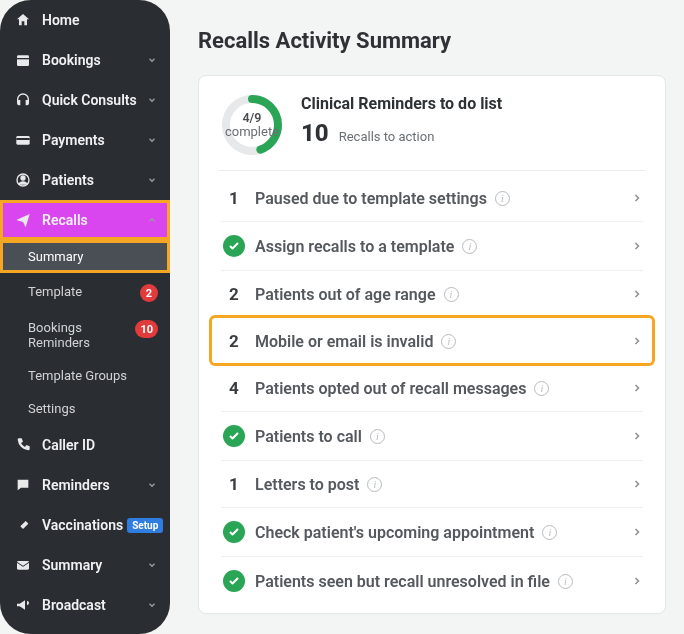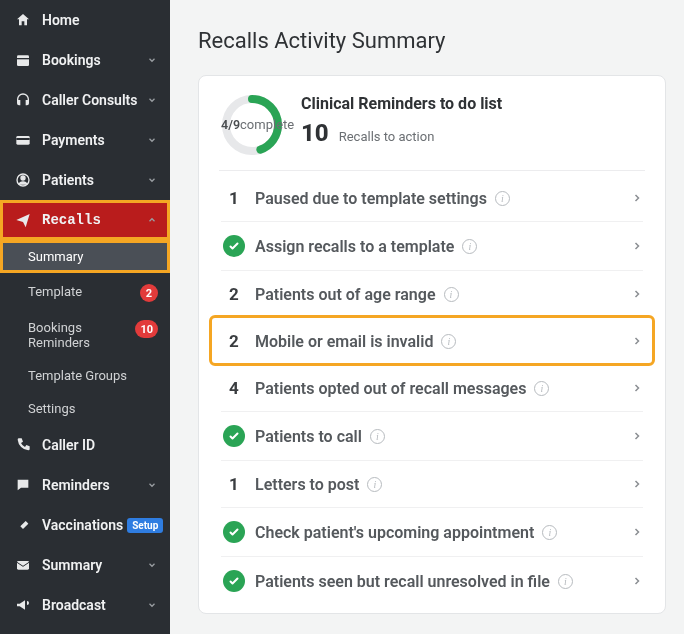--- a/index.html
+++ b/index.html
@@ -12,20 +12,21 @@
     display: flex;
   }
   
   .sidebar {
     width: 170px;
     background: #2a2e33;
     color: #e8e9ea;
     height: 100%;
     flex-shrink: 0;
     font-size: 14px;
+    border-radius: 31px;
   }
   .nav-item {
     display: flex;
     align-items: center;
     padding: 11px 12px 11px 14px;
     cursor: pointer;
     position: relative;
   }
   .nav-item .icon {
     width: 18px;
@@ -40,21 +41,21 @@
   .nav-item .label {
     flex: 1;
     font-weight: 600;
     font-size: 14px;
     color: #f0f1f2;
   }
   .nav-item .chev {
     width: 12px; height: 12px;
     display:flex;align-items:center;justify-content:center;
   }
-  .nav-item.expanded { background:#b91c1c;font-family:Liberation Mono, monospace; }
+  .nav-item.expanded { background:#d946ef; }
   .nav-item.recalls-highlight {
     outline: 3px solid #f5a623;
     outline-offset: -3px;
   }
   .sub-item {
     padding: 9px 12px 9px 28px;
     font-size: 13px;
     color: #d0d2d4;
     cursor: pointer;
     display:flex;
@@ -92,21 +93,21 @@
     padding:2px 5px;
     margin-left:4px;
   }
   
   .main {
     flex:1;
     padding: 28px 18px 0 28px;
   }
   .page-title {
     font-size: 22px;
-    font-weight: 400;
+    font-weight: 700;
     color:#2f3235;
     margin-bottom: 22px;
   }
   .card {
     background:#fff;
     border:1px solid #e3e5e7;
     border-radius:8px;
     padding: 18px 22px 8px 22px;
   }
   .card-head {
@@ -116,21 +117,21 @@
     padding-bottom:14px;
   }
   .progress-ring {
     position:relative;
     width:62px;height:62px;
     flex-shrink:0;
   }
   .progress-ring svg { position:absolute; inset:0; }
   .ring-center {
     position:absolute; inset:0;
-    display:flex;flex-direction:row;align-items:center;justify-content:space-between;
+    display:flex;flex-direction:column;align-items:center;justify-content:center;
     font-size:11px; color:#6b6f73; line-height:1.1;
   }
   .ring-center .frac { font-weight:600; font-size:12.5px; color:#4a4d50;}
   .ring-center .comp { font-size:13px; }
   .card-head-text .ht { font-size:16px; font-weight:700; color:#2f3235; margin-bottom:6px;}
   .card-head-text .hl { display:flex;align-items:baseline;gap:10px;}
   .card-head-text .big { font-size:24px; font-weight:800; color:#2f3235;}
   .card-head-text .sub { font-size:13px; color:#6b6f73;}
   .divider { height:1px; background:#ececee; margin:0 -2px 4px; }
   .row {
@@ -213,21 +214,21 @@
         </svg>
       </span>
   </div>
 
   <div class="nav-item">
     <span class="icon">
       <svg width="16" height="16" viewBox="0 0 24 24" fill="#e8e9ea">
           <path d="M12 2a9 9 0 00-9 9v6a3 3 0 003 3h2v-8H5v-1a7 7 0 1114 0v1h-3v8h2a3 3 0 003-3v-6a9 9 0 00-9-9z"></path>
         </svg>
     </span>
-    <span class="label">Caller Consults</span>
+    <span class="label">Quick Consults</span>
     <span class="chev">
         <svg width="10" height="10" viewBox="0 0 24 24" fill="none" stroke="#9a9ea2" stroke-width="3">
           <path d="M6 9l6 6 6-6"></path>
         </svg>
       </span>
   </div>
 
   <div class="nav-item">
     <span class="icon">
       <svg width="16" height="16" viewBox="0 0 24 24" fill="#e8e9ea">

